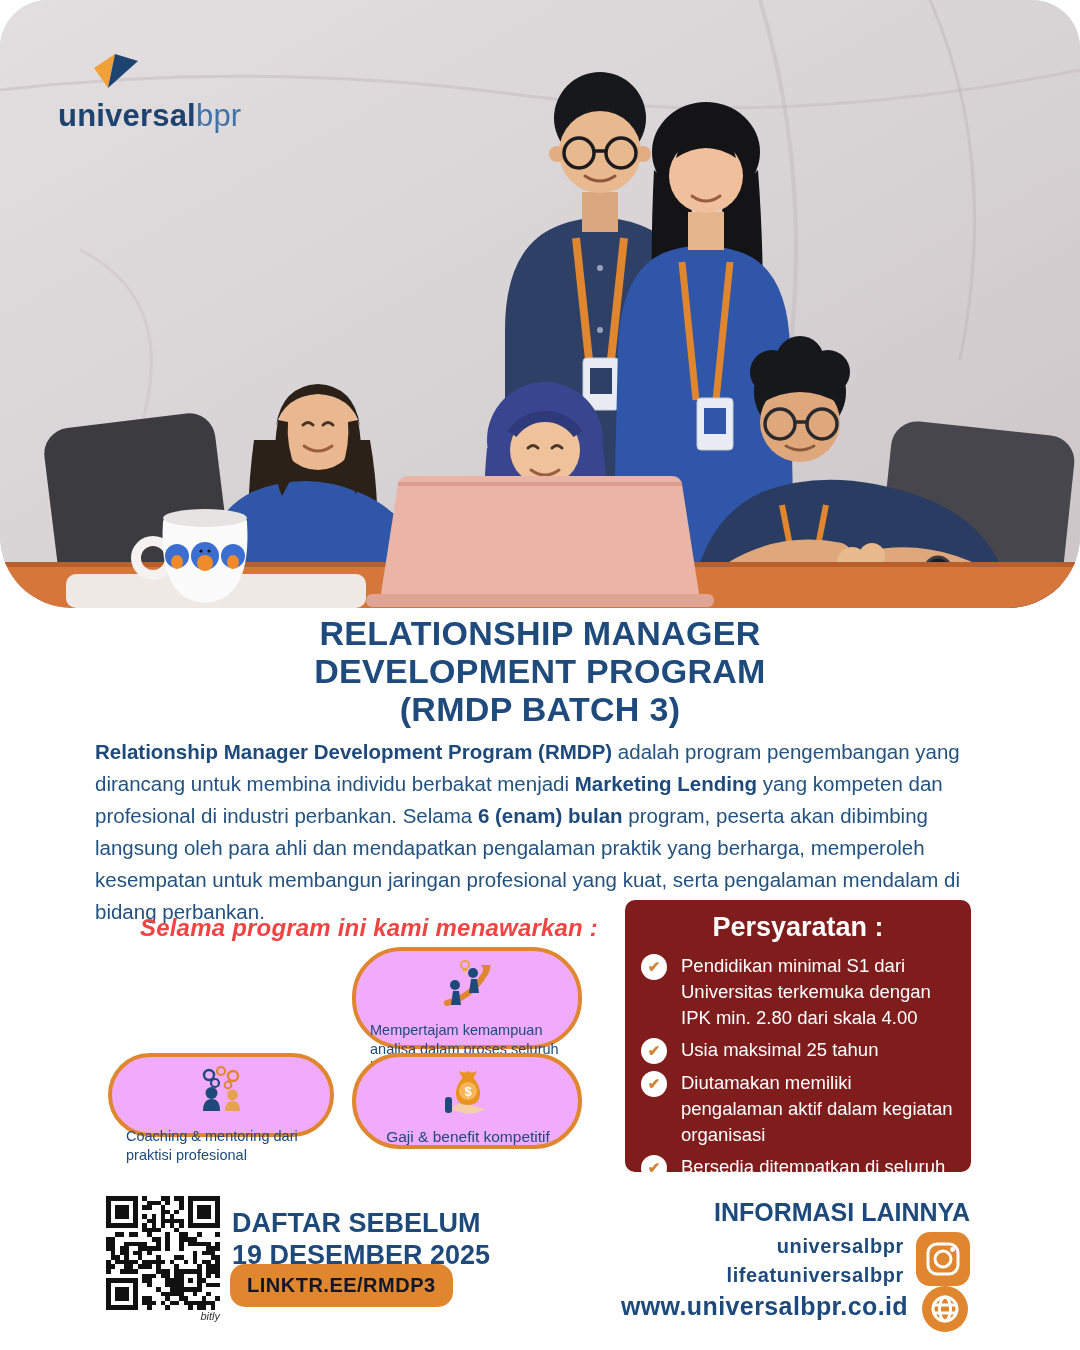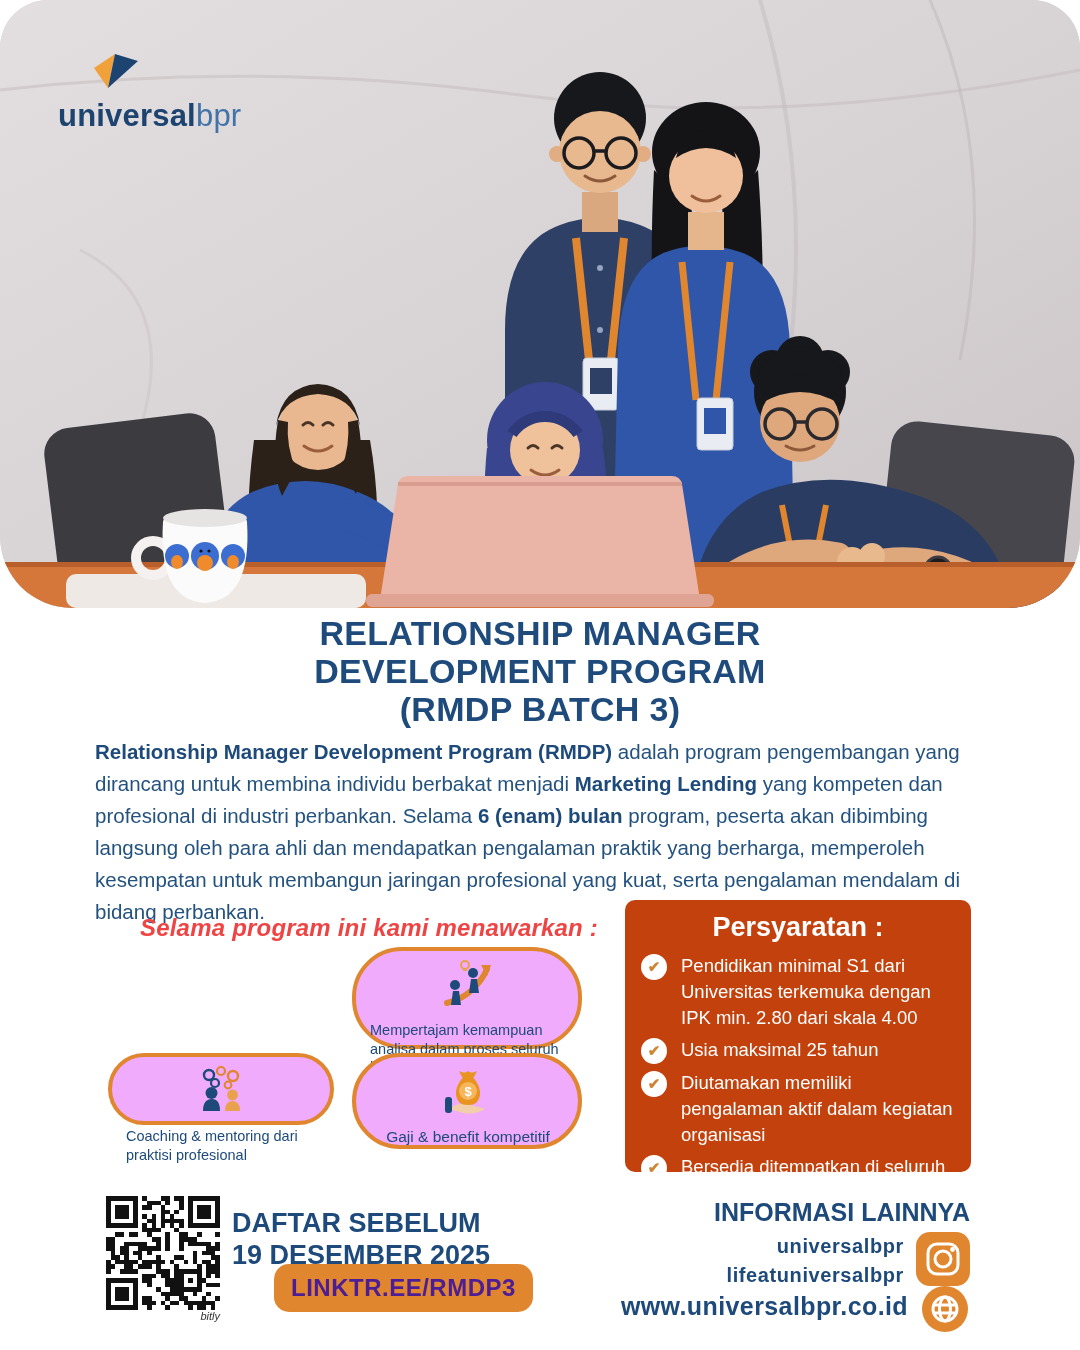--- a/index.html
+++ b/index.html
@@ -29,44 +29,44 @@
   .intro b { color:#1d4a7a; }
 
   
   .offers-heading { position:absolute; left:140px; top:914px; color:#ef4444;
                     font-size:24px; font-weight:700; font-style:italic; letter-spacing:.2px; }
   .card { position:absolute; background:#f0abfc; border:4px solid #e0862f; border-radius:50px;
           display:flex; align-items:center; gap:10px; padding:6px 12px 6px 14px;flex-direction:column; }
   .card-label { color:#1d4a7a; font-size:15.5px; line-height:1.28; }
   .card1 { left:108px; top:955px;  width:226px; height:88px;  }
   .card2 { left:352px; top:947px;  width:230px; height:102px; }
-  .card3 { left:108px; top:1053px; width:226px; height:72px;  }
+  .card3 { left:108px; top:1053px; width:226px; height:84px;  }
   .card4 { left:352px; top:1053px; width:230px; height:96px;  }
   .card2 .card-label, .card3 .card-label { font-size:14.5px; }
   .card-icon { flex:0 0 auto; width:54px; height:54px; }
 
   
   .panel { position:absolute; left:625px; top:900px; width:346px; height:272px;
-           background:#c2410c; border-radius:10px; padding:12px 16px 10px 16px; }
+           background:#7f1d1d; border-radius:10px; padding:12px 16px 10px 16px; }
   .panel-heading { text-align:center; color:#fff; font-weight:700; font-size:27px; margin-bottom:10px; }
   .panel ul { list-style:none; }
   .panel li { display:grid; grid-template-columns:34px 1fr; column-gap:6px; margin-bottom:6px; }
   .panel li .req-text { color:#fff; font-size:18.5px; line-height:26px; }
   .check { width:26px; height:26px; border-radius:50%; background:#fff; color:#cf8536;
            font-size:15px; font-weight:700; display:flex; align-items:center; justify-content:center; margin-top:1px; }
 
   
   .qr { position:absolute; left:106px; top:1196px; width:114px; height:114px; background:#fff; }
   .qr-caption { position:absolute; left:106px; top:1310px; width:114px; text-align:right;
                 font-size:11px; font-style:italic; color:#333; }
   .reg-line1 { position:absolute; left:232px; top:1200px; color:#1d4a7a; font-weight:700; font-size:27px;margin-top:8px; }
   .reg-line2 { position:absolute; left:232px; top:1240px; color:#1d4a7a; font-weight:700; font-size:27px; }
-  .cta { position:absolute; left:230px; top:1264px; background:#e0862f; color:#4c1d95; border:none;
-         font-family:inherit; font-weight:700; font-size:24px; letter-spacing:.5px;
-         padding:10px 17px; border-radius:15px; cursor:pointer;margin-left:44px; }
+  .cta { position:absolute; left:230px; top:1264px; background:#e0862f; color:#0f172a; border:none;
+         font-family:inherit; font-weight:700; font-size:20px; letter-spacing:.5px;
+         padding:10px 17px; border-radius:15px; cursor:pointer; }
 
   
   .info-heading { position:absolute; right:110px; top:1198px; color:#1d4a7a; font-weight:700; font-size:25px; }
   .handles { position:absolute; right:176px; top:1232px; text-align:right; }
   .handles div { color:#1d4a7a; font-weight:700; font-size:20px; line-height:29px; letter-spacing:.6px; cursor:pointer; }
   .ig-badge { position:absolute; right:110px; top:1232px; width:54px; height:54px; cursor:pointer; }
   .website { position:absolute; right:172px; top:1292px; color:#1d4a7a; font-weight:700; font-size:25px;
              letter-spacing:.4px; cursor:pointer; }
   .globe-badge { position:absolute; right:112px; top:1286px; width:46px; height:46px; cursor:pointer; }
 </style>

